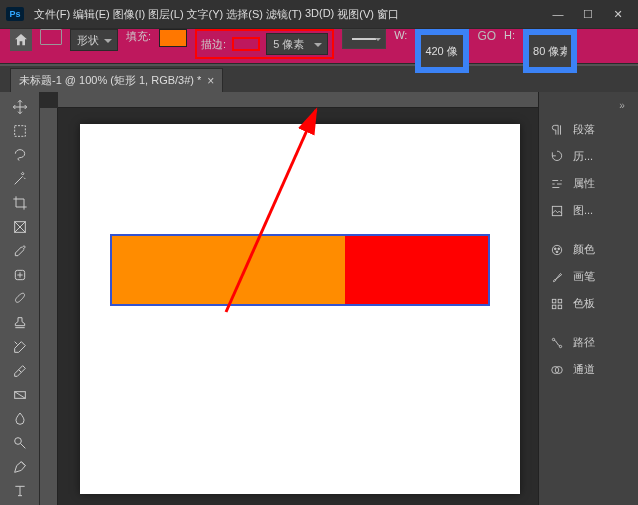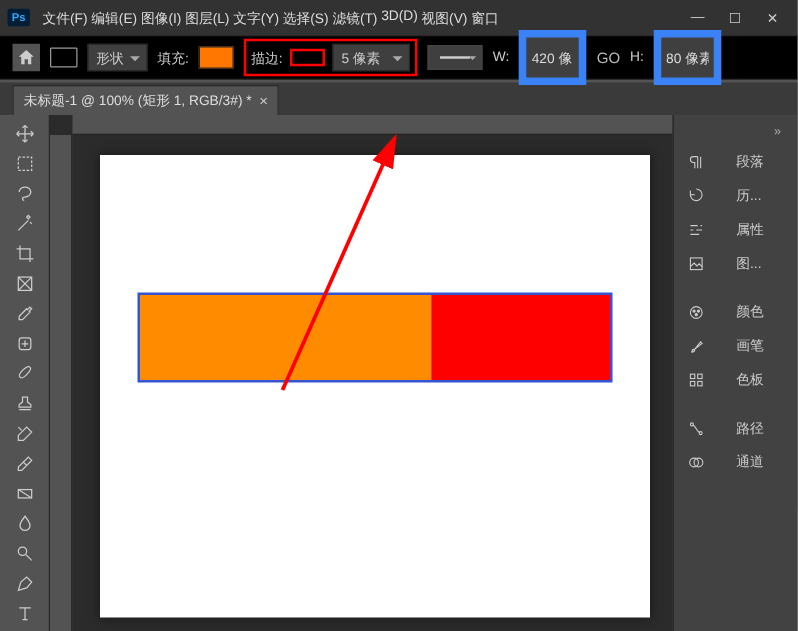--- a/index.html
+++ b/index.html
@@ -4,21 +4,21 @@
 <style>
   * { box-sizing: border-box; margin: 0; padding: 0; font-family: "Microsoft YaHei", sans-serif; }
   html, body { width: 638px; height: 505px; overflow: hidden; background: #535353; }
   .app { width: 638px; height: 406px; background: #535353; position: relative; }
   .titlebar { height: 28px; background: #323232; display: flex; align-items: center; padding: 0 6px; color: #ddd; font-size: 11px; }
   .titlebar .ps-icon { width: 18px; height: 14px; background: #001e36; color: #31a8ff; font-size: 9px; font-weight: bold; display: flex; align-items: center; justify-content: center; border-radius: 2px; margin-right: 10px; }
   .menubar { display: flex; gap: 3px; flex: 1; }
   .menubar span { cursor: default; }
   .win-controls { display: flex; gap: 2px; }
   .win-controls div { width: 28px; height: 18px; display: flex; align-items: center; justify-content: center; color: #ccc; font-size: 11px; }
-  .optbar { height: 36px; background: #000000; border-top: 1px solid #2a2a2a; border-bottom: 1px solid #2a2a2a; display: flex; align-items: center; padding: 0 10px; color: #ddd; font-size: 11px; gap: 8px; position: relative; }
+  .optbar { height: 36px; background: #be185d; border-top: 1px solid #2a2a2a; border-bottom: 1px solid #2a2a2a; display: flex; align-items: flex-start; padding: 0 10px; color: #ddd; font-size: 11px; gap: 8px; position: relative; }
   .home-btn { width: 22px; height: 22px; background: #535353; display: flex; align-items: center; justify-content: center; }
   .rect-icon { width: 22px; height: 16px; border: 1px solid #999; border-radius: 1px; }
   .dropdown { background: #3f3f3f; border: 1px solid #2a2a2a; padding: 2px 18px 2px 6px; position: relative; color: #ccc; min-width: 48px; height: 22px; display: flex; align-items: center; }
   .dropdown::after { content: ""; position: absolute; right: 5px; top: 9px; border: 4px solid transparent; border-top-color: #aaa; }
   .swatch { width: 28px; height: 18px; border: 1px solid #222; }
   .fill-sw { background: #ff7700; }
   .stroke-box { display: flex; align-items: center; gap: 6px; border: 2px solid #ff0000; padding: 2px 4px; height: 30px; }
   .stroke-sw { width: 28px; height: 14px; border: 2px solid #ff0000; background: transparent; }
   .num-input { background: #3f3f3f; border: 6px solid #3b82f6; color: #ddd; padding: 16px 4px; width: 54px; height: 22px; font-size: 11px; }
   .line-style { width: 44px; height: 20px; border: 1px solid #444; background: #3f3f3f; display: flex; align-items: center; justify-content: center; position: relative; }
@@ -35,21 +35,21 @@
   .tool svg { width: 16px; height: 16px; stroke: #ccc; fill: none; stroke-width: 1.5; }
   .canvas-area { flex: 1; background: #2b2b2b; position: relative; overflow: hidden; }
   .ruler-h { position: absolute; top: 0; left: 18px; right: 0; height: 16px; background: #535353; border-bottom: 1px solid #222; }
   .ruler-v { position: absolute; top: 16px; left: 0; width: 18px; bottom: 0; background: #535353; border-right: 1px solid #222; }
   .canvas { position: absolute; top: 32px; left: 40px; width: 440px; height: 370px; background: #fff; box-shadow: 0 0 8px rgba(0,0,0,.5); }
   .shape { position: absolute; top: 110px; left: 30px; width: 380px; height: 72px; display: flex; border: 2px solid #3454d1; }
   .shape .p1 { background: #ff8c00; flex: 0 0 62%; }
   .shape .p2 { background: #ff0000; flex: 1; }
   .arrow-svg { position: absolute; pointer-events: none; }
   .right-panels { width: 100px; background: #424242; border-left: 1px solid #222; display: flex; flex-direction: column; padding-top: 6px; }
-  .panel-item { display: flex; align-items: center; gap: 24px; padding: 6px 10px; color: #ccc; font-size: 11px; }
+  .panel-item { display: flex; align-items: center; gap: 8px; padding: 6px 10px; color: #ccc; font-size: 11px; }
   .panel-item .icn { width: 16px; height: 14px; display: flex; align-items: center; justify-content: center; }
   .panel-item .icn svg { width: 14px; height: 14px; stroke: #ccc; fill: none; stroke-width: 1.5; }
   .panel-divider { height: 12px; }
   .chev-btn { width: 20px; height: 14px; align-self: flex-end; margin-right: 6px; color: #aaa; font-size: 10px; display: flex; align-items: center; justify-content: center; margin-bottom: 4px; }
 </style>
 </head>
 <body>
 
 <div class="app">
   <div class="titlebar">

